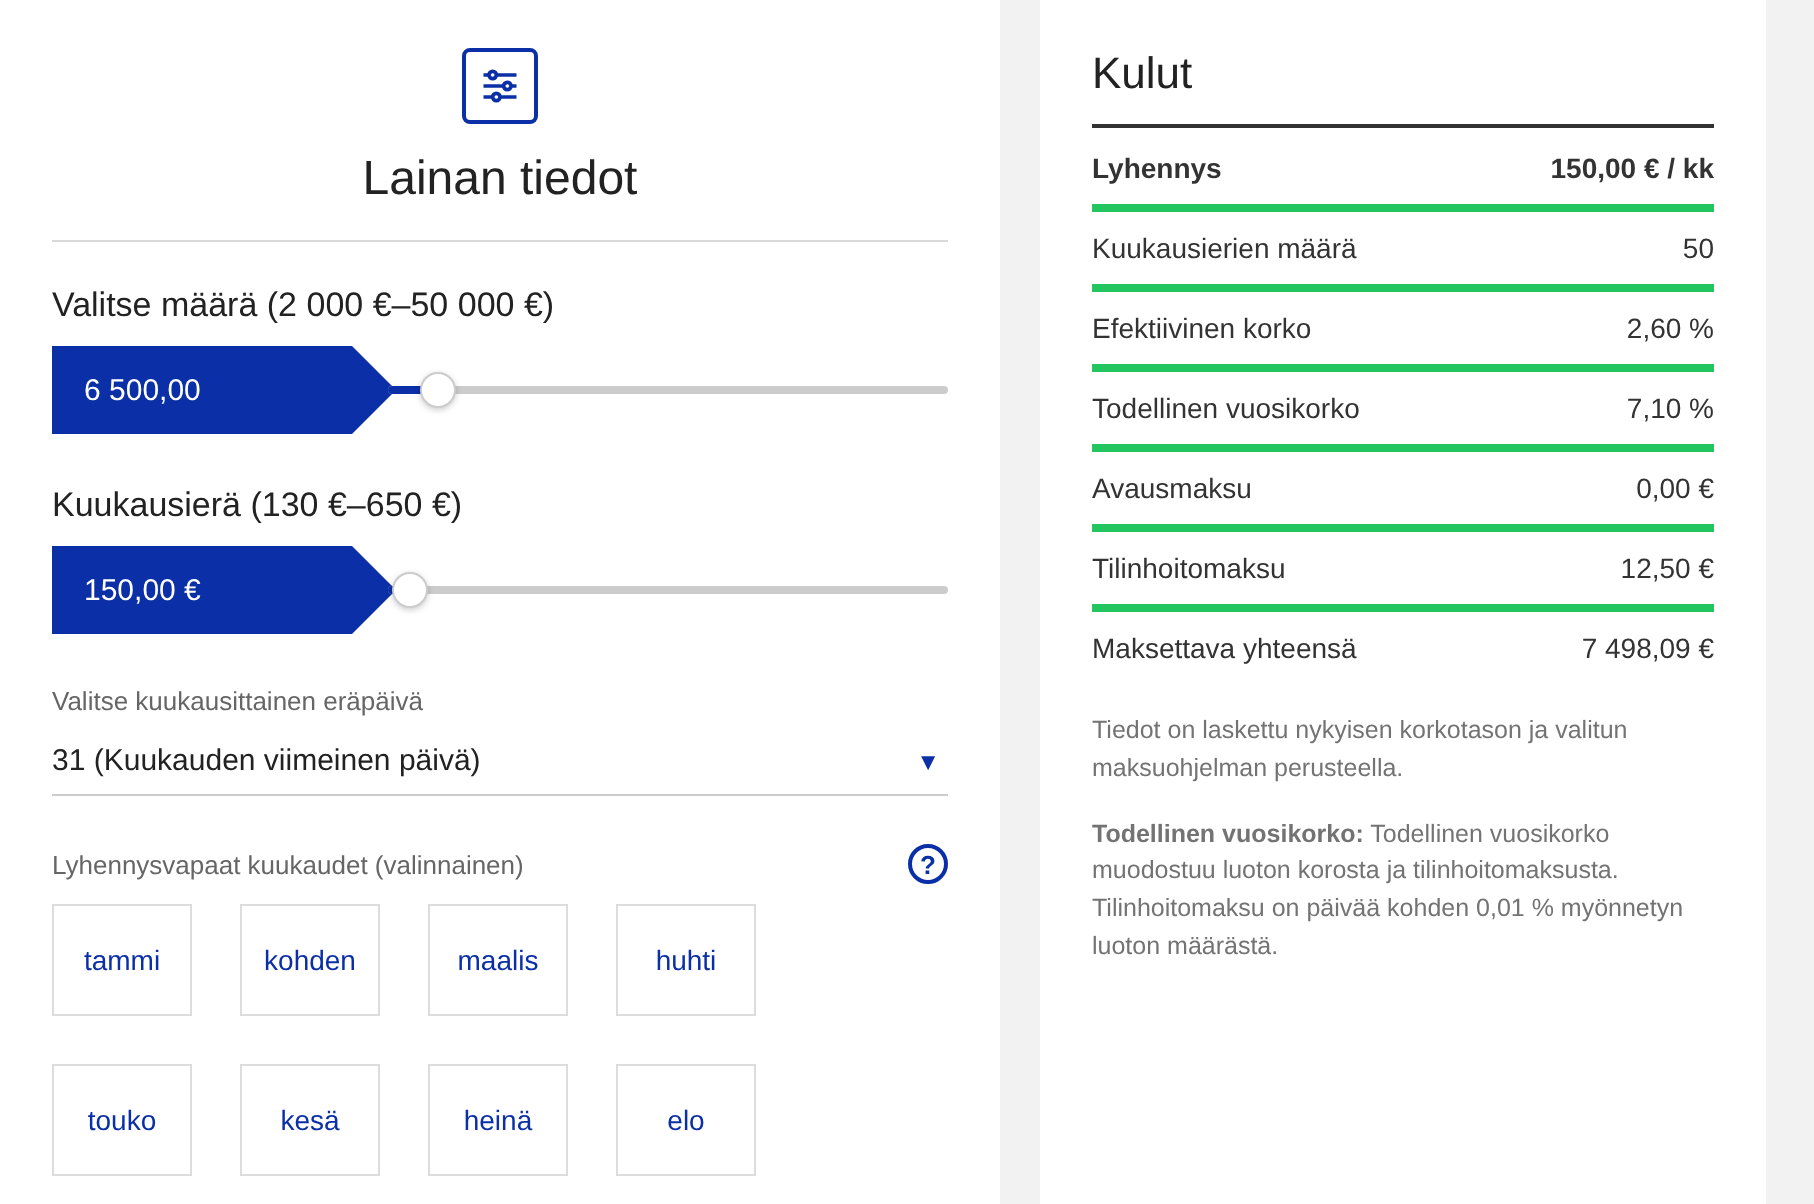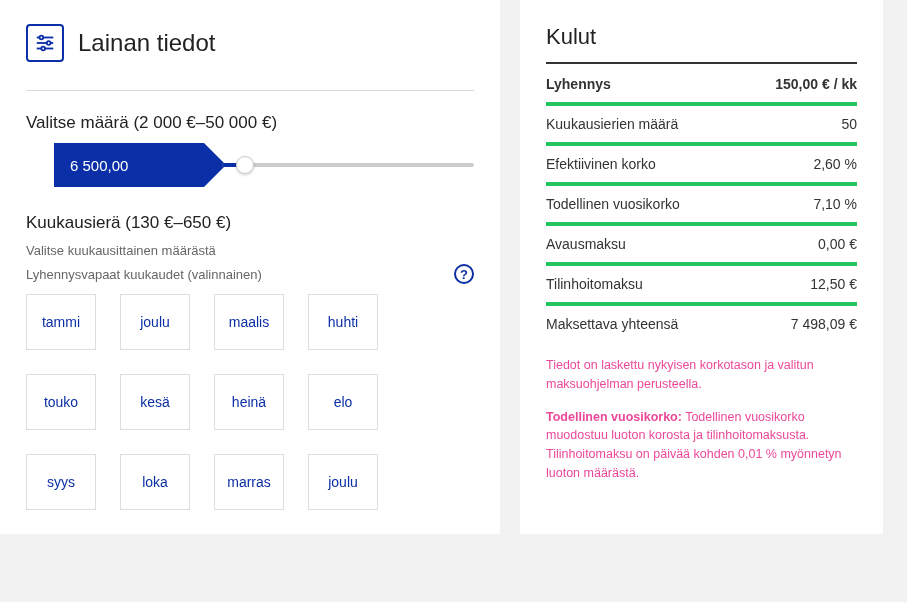--- a/index.html
+++ b/index.html
@@ -18,33 +18,34 @@
     background: #fff;
     padding: 24px 26px;
   }
   .left { width: 500px; }
   .right { width: 363px; }
   .header {
     display: flex;
     align-items: center;
     gap: 14px;
     border-bottom: 1px solid #d9d9d9;
-    padding-bottom: 28px;
+    padding-bottom: 16px;
     margin-bottom: 22px;
+    flex-direction: column;
   }
   .icon-box {
     width: 38px; height: 38px;
     border: 2px solid #0b2fa6;
     border-radius: 4px;
     display:flex;align-items:center;justify-content:center;
   }
   .icon-box svg { width: 22px; height: 22px; stroke:#0b2fa6; }
   .title { font-size: 24px; font-weight: 400; color:#222; }
   .field-label { font-size: 17px; color:#222; margin-bottom: 10px; }
-  .input-row { display:flex; align-items:center; gap:18px; margin-bottom: 26px; margin-left: 28px;}
+  .input-row { display:flex; align-items:center; gap:18px; margin-bottom: 26px;}
   .chip {
     position: relative;
     background:#0b2fa6;
     color:#fff;
     font-size:15px;
     padding: 12px 16px;
     width: 150px;
     height: 44px;
     display:flex;align-items:center;
   }
@@ -96,21 +97,21 @@
     border:1px solid #ddd;height:56px;
     display:flex;align-items:center;justify-content:center;
     color:#0b2fa6;font-size:14px;
   }
   .costs-title{font-size:22px;color:#222;margin-bottom:12px;}
   .cost-row{
     display:flex;justify-content:space-between;
     padding:10px 0;border-top:4px solid #22c55e;font-size:14px;color:#333;
   }
   .cost-row.first{border-top:2px solid #333;font-weight:bold;padding-top:12px;gap:28px;}
-  .foot{font-size:12.5px;color:#ec4899;line-height:1.5;margin-top:14px;}
+  .foot{font-size:12.5px;color:#737373;line-height:1.5;margin-top:14px;}
   .foot + .foot{margin-top:14px;}
 </style>
 </head>
 <body>
 
 <div class="wrap">
   <div class="panel left">
     <div class="header">
       <div class="icon-box">
         <svg viewBox="0 0 24 24" fill="none" stroke-width="2">
@@ -131,30 +132,44 @@
         <span>6 500,00</span>
       </div>
       <div class="slider">
         <div class="track"></div>
         <div class="filled" id="amt-fill" style="width: 9%;"></div>
         <div class="thumb" id="amt-thumb" style="left: 9%;"></div>
       </div>
     </div>
 
     <div class="field-label">Kuukausierä (130 €–650 €)</div>
-
-    <div class="sub-label">Valitse kuukausittainen määrästä</div>
+    <div class="input-row">
+      <div class="chip">
+        <span>150,00 €</span>
+      </div>
+      <div class="slider">
+        <div class="track"></div>
+        <div class="filled" id="mon-fill" style="width: 4%;"></div>
+        <div class="thumb" id="mon-thumb" style="left: 4%;"></div>
+      </div>
+    </div>
+
+    <div class="sub-label">Valitse kuukausittainen eräpäivä</div>
+    <div class="select">
+      <span>31 (Kuukauden viimeinen päivä)</span>
+      <span class="chev">▼</span>
+    </div>
 
     <div class="months-head">
       <div class="sub-label" style="margin:0">Lyhennysvapaat kuukaudet (valinnainen)</div>
       <div class="help">?</div>
     </div>
     <div class="months" id="months">
         <div class="month">tammi</div>
-        <div class="month">joulu</div>
+        <div class="month">kohden</div>
         <div class="month">maalis</div>
         <div class="month">huhti</div>
         <div class="month">touko</div>
         <div class="month">kesä</div>
         <div class="month">heinä</div>
         <div class="month">elo</div>
         <div class="month">syys</div>
         <div class="month">loka</div>
         <div class="month">marras</div>
         <div class="month">joulu</div>

